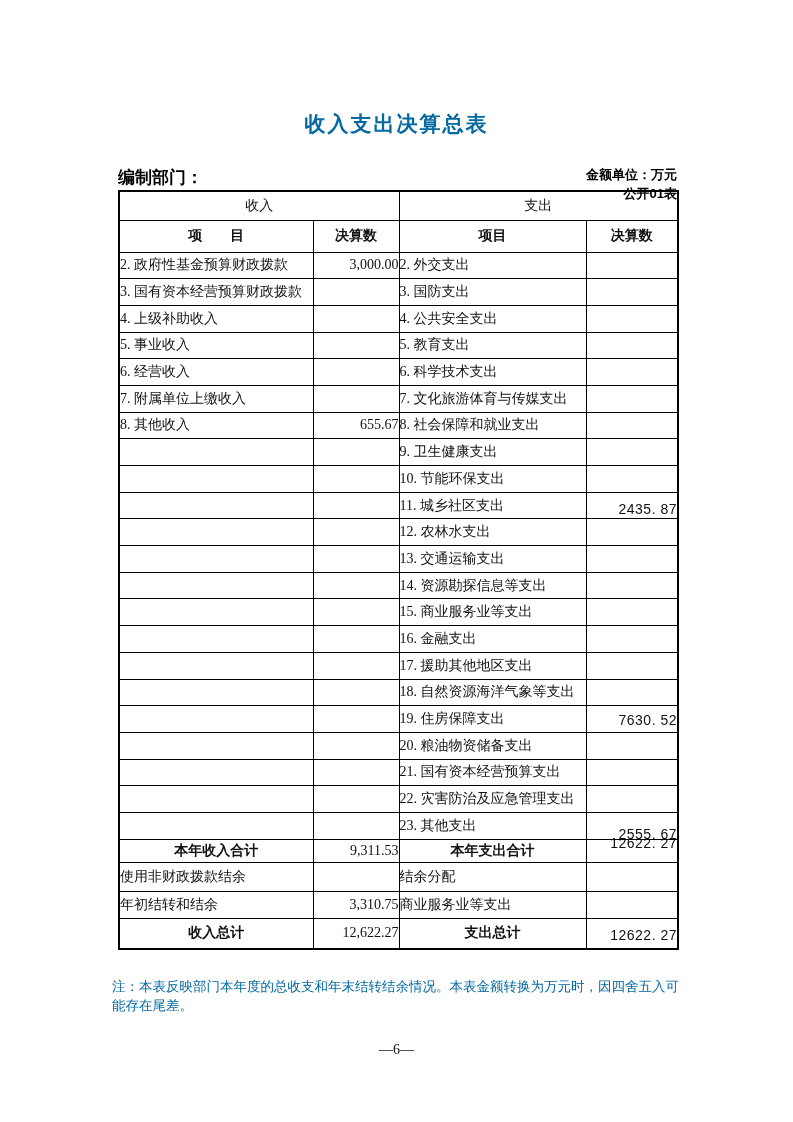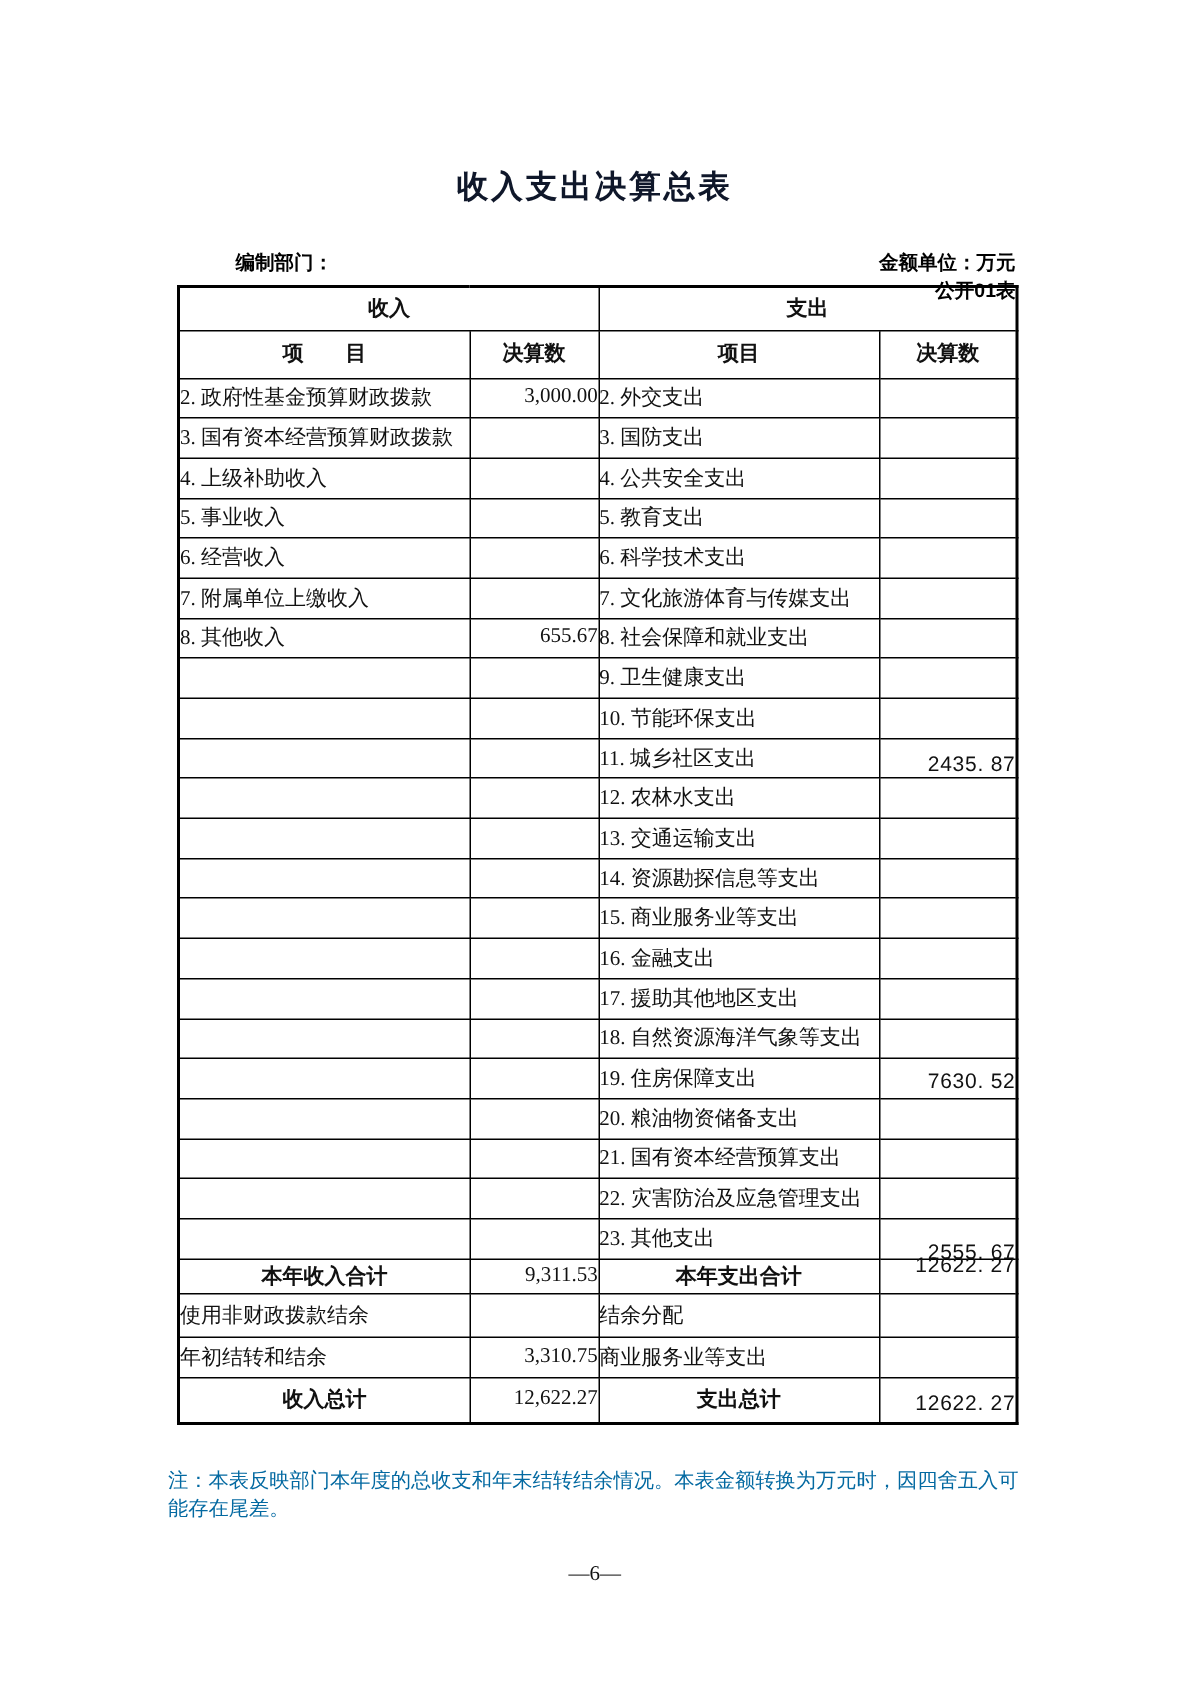--- a/index.html
+++ b/index.html
@@ -11,31 +11,31 @@
     position:relative;
     overflow:hidden;
   }
   .page{position:absolute;inset:0;}
 
   
   .doc-title{
     position:absolute;top:110px;left:0;width:793px;
     text-align:center;
     font-family:"Liberation Sans","DejaVu Sans",sans-serif;
-    font-weight:bold;font-size:21px;letter-spacing:2px;color:#0f172a;
+    font-weight:bold;font-size:21px;letter-spacing:2px;color:#0369a1;
   }
   .table-code{
     position:absolute;top:145px;right:116px;
     font-family:"Liberation Sans","DejaVu Sans",sans-serif;
     font-weight:bold;font-size:13px;color:#000;margin-top:40px;
   }
   .dept-label{
     position:absolute;top:166px;left:118px;
     font-family:"Liberation Sans","DejaVu Sans",sans-serif;
-    font-weight:bold;font-size:13px;color:#000;margin-left:39px;
+    font-weight:bold;font-size:17px;color:#000;
   }
   .unit-label{
     position:absolute;top:166px;right:116px;
     font-family:Liberation Mono, monospace;
     font-weight:bold;font-size:13px;color:#000;
   }
 
   
   table.main{
     position:absolute;top:190px;left:118px;
@@ -49,21 +49,21 @@
     padding:0;
     overflow:visible;
     white-space:nowrap;
     font-size:14px;
     color:#111;
   }
   tr.hdr1{height:29px;}
   tr.hdr2{height:32px;}
   tr.r-body{height:26.7px;}
   .group-h{
-    text-align:center;font-weight:700;font-size:15px;
+    text-align:center;font-weight:400;font-size:15px;
   }
   .col-h{
     text-align:center;font-weight:600;font-size:15px;
   }
   td.item{text-align:left;padding-left:4px;}
   td.val-in{text-align:right;padding-right:4px;}
   td.val-ex{
     text-align:right;padding-right:8px;
     font-family:"Liberation Sans","DejaVu Sans",sans-serif;
     font-size:15px;letter-spacing:0.5px;

